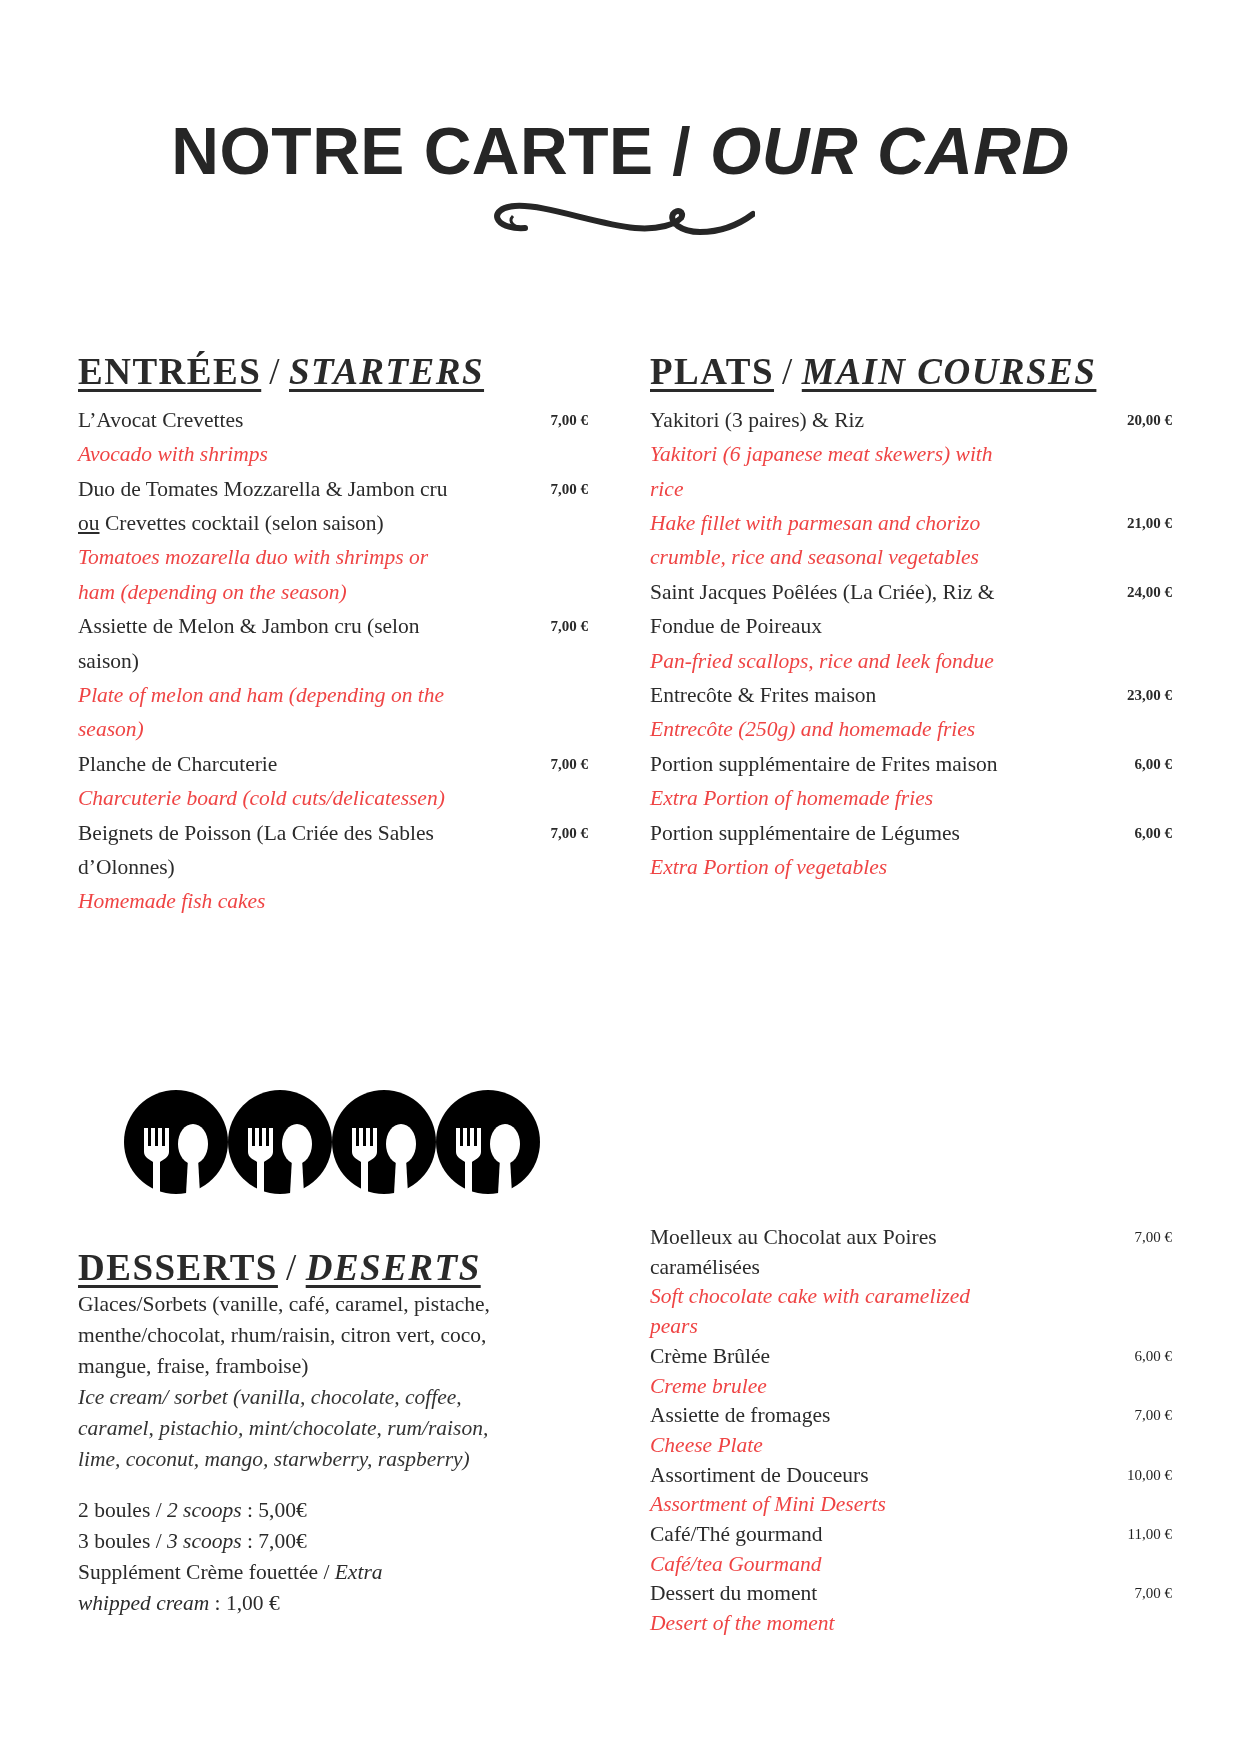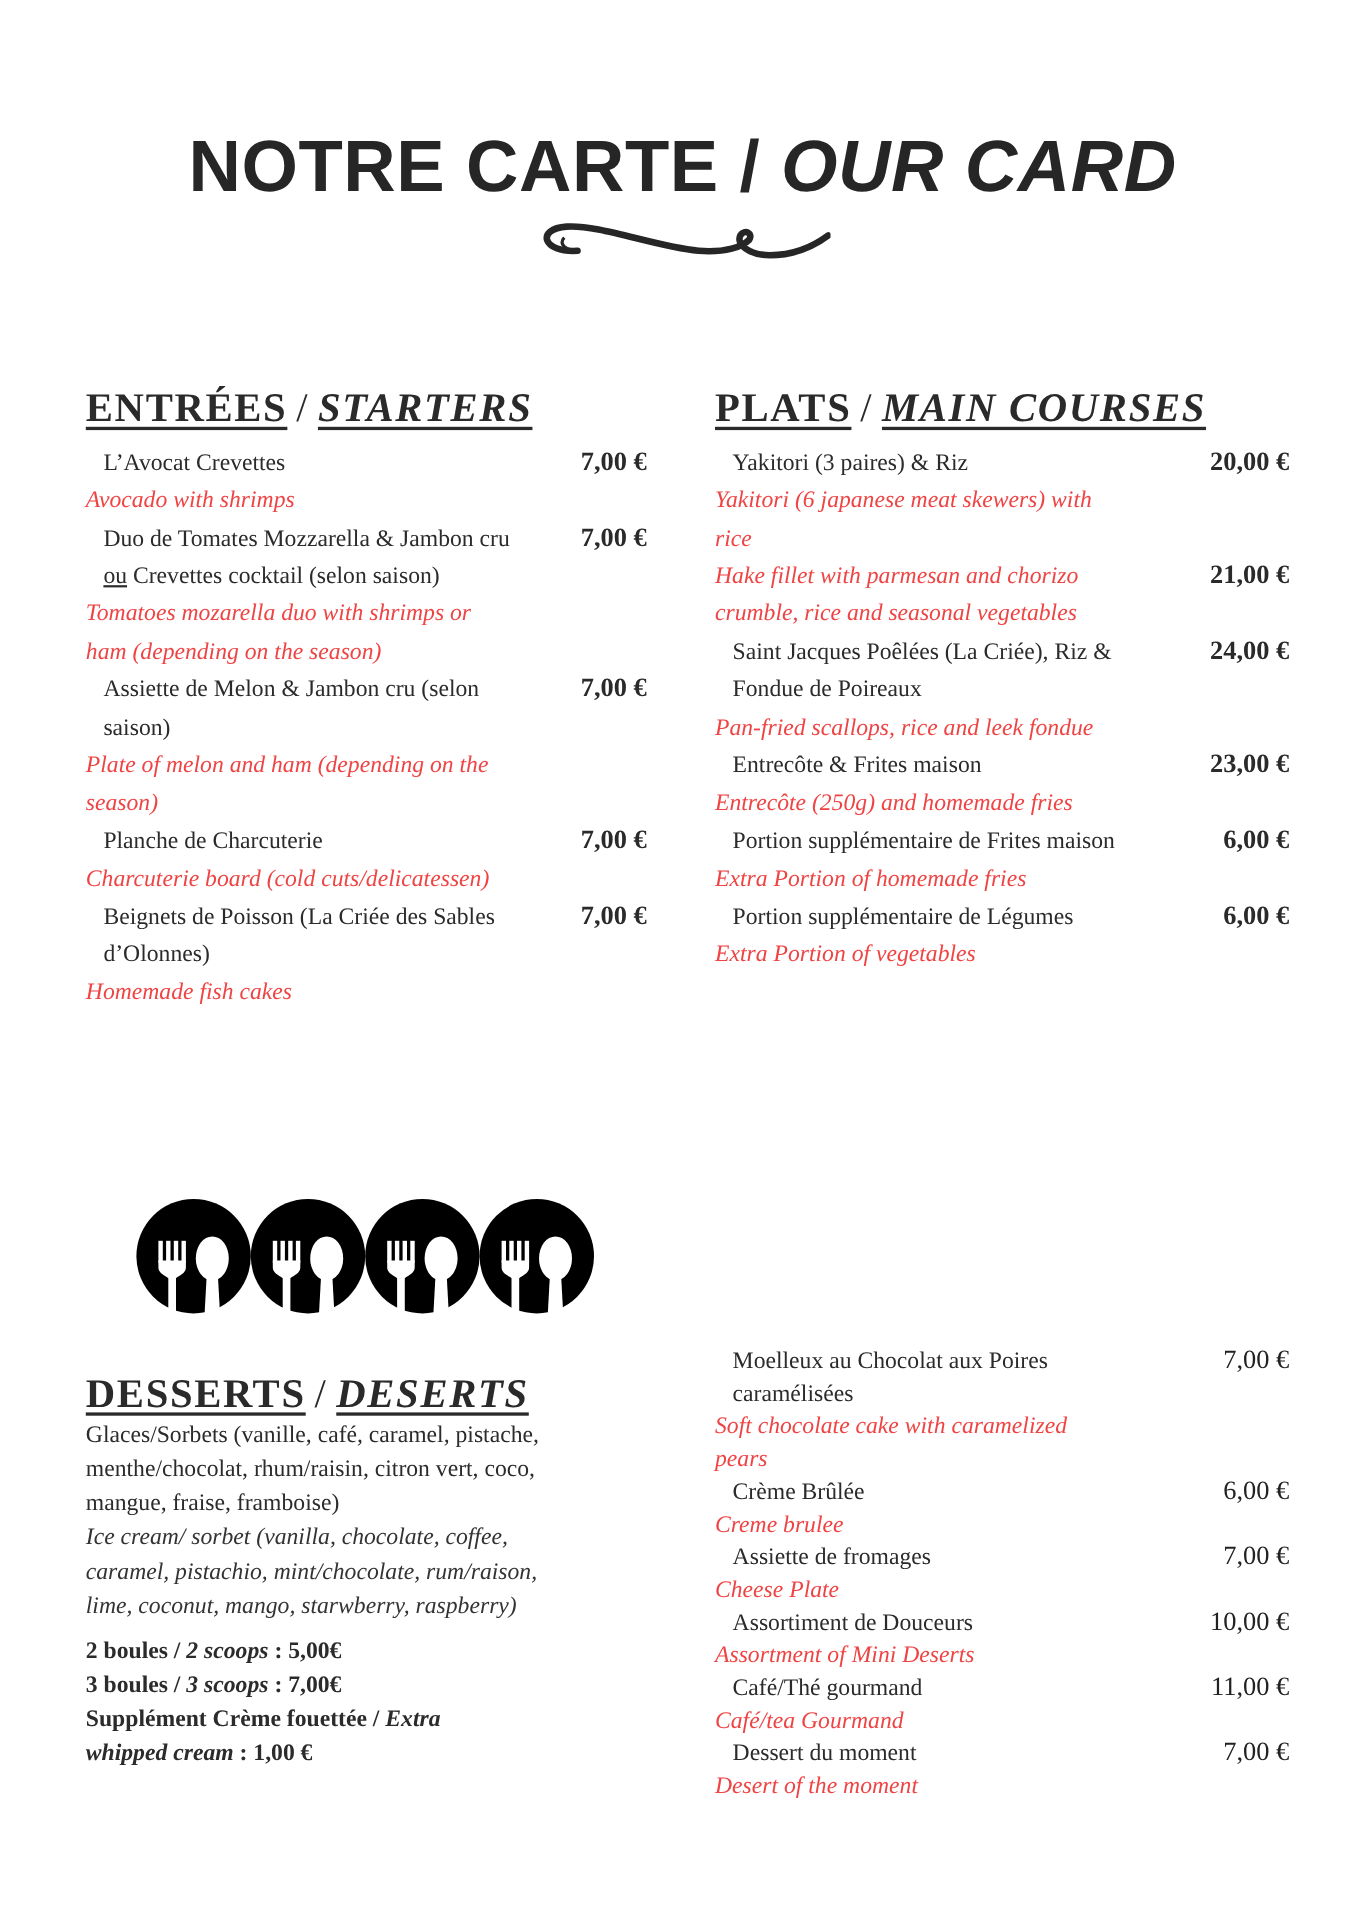--- a/index.html
+++ b/index.html
@@ -23,34 +23,34 @@
     .sec-head {
       font-size: 37px; font-weight: bold; letter-spacing: 1.5px; color: #2a2a2a;
       margin: 0; line-height: 1.1;
     }
     .sec-head .u { text-decoration: underline; text-decoration-thickness: 3px; text-underline-offset: 5px; }
     .sec-head .it { font-style: italic; }
     .sec-head .slash { font-weight: normal; margin: 0 8px; }
 
     .items { margin-top: 14px; }
     .item { position: relative; }
-    .item .fr { font-size: 21.5px; line-height: 34.4px; width: 370px; margin-left: 16px; }
+    .item .fr { font-size: 21.5px; line-height: 34.4px; width: 370px; }
     .item .en { font-size: 21.5px; line-height: 34.4px; font-style: italic; width: 370px; color: #ef4444; }
     .item .price {
-      position: absolute; right: 0; top: 0; font-size: 24px; line-height: 34.4px;
+      position: absolute; right: 0; top: 0; font-size: 15px; line-height: 34.4px;
       font-weight: bold; color: #2a2a2a;
     }
     .col-right .item .fr, .col-right .item .en { width: 360px; }
 
     .des .item .fr, .des .item .en { line-height: 29.7px; }
     .des .item .price { line-height: 29.7px; font-weight: normal; color: #222; }
 
     .glaces .fr, .glaces .en { font-size: 21.5px; line-height: 31px; width: 420px; }
     .glaces .en { font-style: italic; color: #333; }
-    .scoops { margin-top: 10px; font-weight: bold; font-size: 21.5px; line-height: 31px; }
+    .scoops { margin-top: 20px; font-weight: normal; font-size: 21.5px; line-height: 31px; }
     .scoops .it { font-style: italic; }
 
     .icons { position: absolute; left: 122px; top: 1088px; display: flex; }
     .icons svg { margin-right: -4px; }
   </style>
 </head>
 <body>
 
 <div class="title">
   <span>NOTRE CARTE / </span><span class="it">OUR CARD</span>

